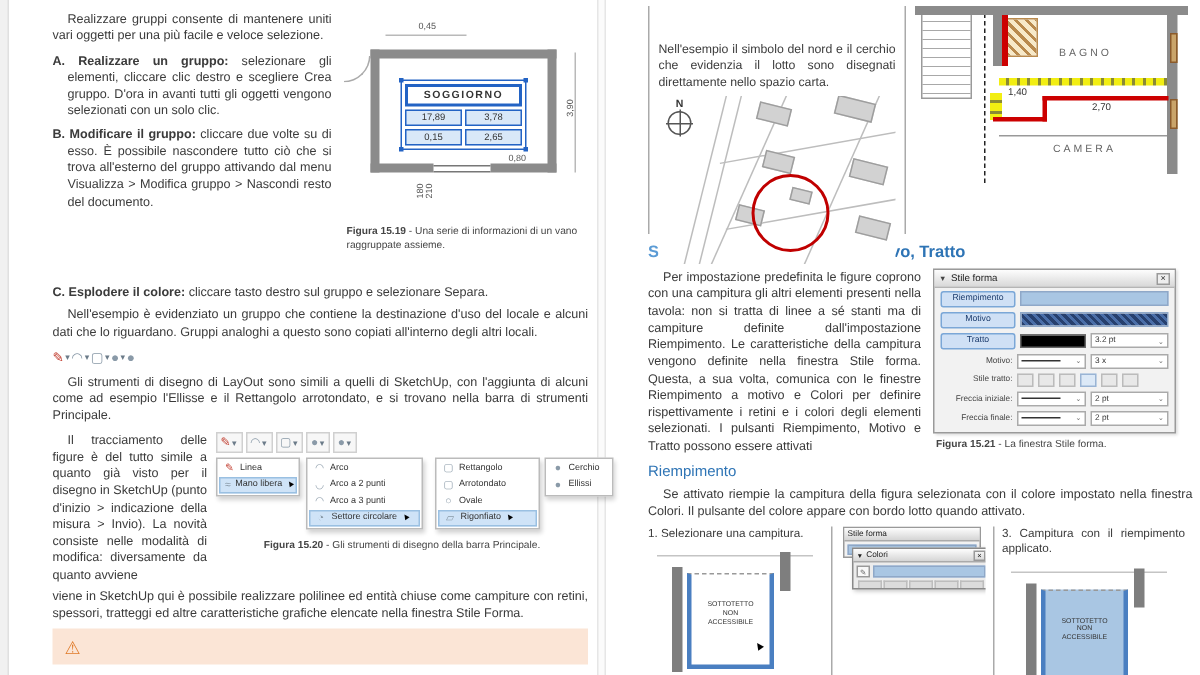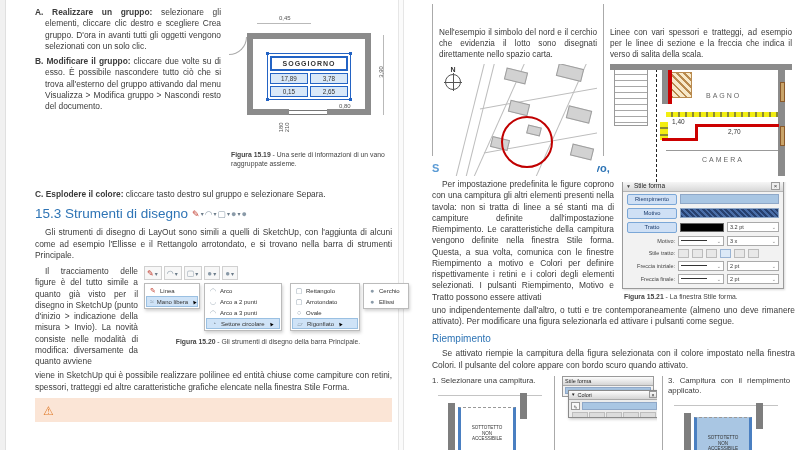--- a/index.html
+++ b/index.html
@@ -127,20 +127,21 @@
 </head>
 <body>
 
 <div id="stage">
   <div class="edge-strip"></div>
   <div class="page-gap"></div>
 
   <div class="page lp">
     <div class="row">
       <div style="width:196px; padding-right:6px;">
+        <p class="ind">Realizzare gruppi consente di mantenere uniti vari oggetti per una più facile e veloce selezione.</p>
         <div class="li"><span class="b">A. Realizzare un gruppo:</span><span> selezionare gli elementi, cliccare clic destro e scegliere Crea gruppo. D'ora in avanti tutti gli oggetti vengono selezionati con un solo clic.</span></div>
         <div class="li"><span class="b">B. Modificare il gruppo:</span><span> cliccare due volte su di esso. È possibile nascondere tutto ciò che si trova all'esterno del gruppo attivando dal menu Visualizza &gt; Modifica gruppo &gt; Nascondi resto del documento.</span></div>
       </div>
 
       <div class="fig19">
         <div class="plan19">
           <div class="wall" style="left:20px;top:26px;width:124px;height:6px;"></div>
           <div class="wall" style="left:20px;top:26px;width:6px;height:82px;"></div>
           <div class="wall" style="left:138px;top:26px;width:6px;height:82px;"></div>
           <div class="wall" style="left:20px;top:102px;width:42px;height:6px;"></div>
@@ -171,23 +172,23 @@
             </div>
           </div>
         </div>
         <div class="cap" style="text-align:left;padding:4px 0 0 4px;">
           <span class="b">Figura 15.19</span><span> - Una serie di informazioni di un vano raggruppate assieme.</span>
         </div>
       </div>
     </div>
 
     <div class="li"><span class="b">C. Esplodere il colore:</span><span> cliccare tasto destro sul gruppo e selezionare Separa.</span></div>
+    <p class="ind">Nell'esempio è evidenziato un gruppo che contiene la destinazione d'uso del locale e alcuni dati che lo riguardano. Gruppi analoghi a questo sono copiati all'interno degli altri locali.</p>
 
     <h1 class="sec2">
-      <span>15.3 Strumenti di disegno</span>
       <span class="tico">
         <span class="pen">✎</span>
           <span class="caret">▾</span>
         <span>◠</span>
           <span class="caret">▾</span>
         <span>▢</span>
           <span class="caret">▾</span>
         <span>●</span>
           <span class="caret">▾</span>
         <span>●</span>
@@ -314,21 +315,20 @@
           <div class="bld" style="left:118px;top:2px;width:26px;height:13px;transform:rotate(14deg);"></div>
           <div class="bld" style="left:70px;top:38px;width:20px;height:12px;transform:rotate(14deg);"></div>
           <div class="bld" style="left:128px;top:44px;width:24px;height:13px;transform:rotate(14deg);"></div>
           <div class="bld" style="left:52px;top:74px;width:18px;height:11px;transform:rotate(14deg);"></div>
           <div class="bld" style="left:132px;top:82px;width:22px;height:12px;transform:rotate(14deg);"></div>
           <div class="bld" style="left:88px;top:62px;width:14px;height:9px;transform:rotate(14deg);"></div>
           <div class="redcirc" style="left:62px;top:52px;"></div>
         </div>
       </div>
       <div class="tcell" style="flex:1;">
-        <p>Linee con vari spessori e tratteggi, ad esempio per le linee di sezione e la freccia che indica il verso di salita della scala.</p>
         <div class="plan2">
           <div class="stair" style="left:4px;top:4px;width:34px;height:58px;"></div>
           <div class="dashdot" style="left:46px;top:0;height:118px;"></div>
           <div class="swall" style="left:0;top:0;width:182px;height:6px;background:#8b8b8b;"></div>
           <div class="swall" style="left:168px;top:0;width:7px;height:112px;background:#8b8b8b;"></div>
           <div class="swall" style="left:52px;top:0;width:7px;height:40px;background:#8b8b8b;"></div>
           <div class="hatch" style="left:60px;top:8px;width:22px;height:26px;"></div>
           <div class="redln" style="left:58px;top:6px;width:4px;height:34px;"></div>
           <div class="ydash" style="left:56px;top:48px;width:112px;"></div>
           <div class="ydash" style="left:50px;top:58px;width:8px;height:18px;background:repeating-linear-gradient(180deg,#f2ee12 0 5px,#8a8a34 5px 7px);"></div>
@@ -420,24 +420,23 @@
                 <span class="dc">⌄</span>
               </div>
           </div>
         </div>
         <div class="cap" style="text-align:left;padding:4px 0 0 2px;">
           <span class="b">Figura 15.21</span><span> - La finestra Stile forma.</span>
         </div>
       </div>
     </div>
 
-    <p style="margin-top:2px;">uno indipendentemente dall'altro, o tutti e tre contemporaneamente (almeno uno deve rimanere attivato). Per modificare una figura selezionarla ed attivare i pulsanti come segue.</p>
 
     <h2 class="sub">Riempimento</h2>
-    <p class="ind">Se attivato riempie la campitura della figura selezionata con il colore impostato nella finestra Colori. Il pulsante del colore appare con bordo scuro quando attivato.</p>
+    <p class="ind">Se attivato riempie la campitura della figura selezionata con il colore impostato nella finestra Colori. Il pulsante del colore appare con bordo lotto quando attivato.</p>
 
     <div class="steps">
       <div class="scol" style="width:122px;padding-left:0;">
         <div class="slab">1. Selezionare una campitura.</div>
         <div class="simg">
           <div class="sdim" style="left:6px;top:6px;width:104px;height:1px;"></div>
           <div class="swall" style="left:16px;top:14px;width:7px;height:70px;"></div>
           <div class="swall" style="left:88px;top:4px;width:7px;height:26px;"></div>
           <div class="sroom"></div>
           <div class="stxt">SOTTOTETTO

